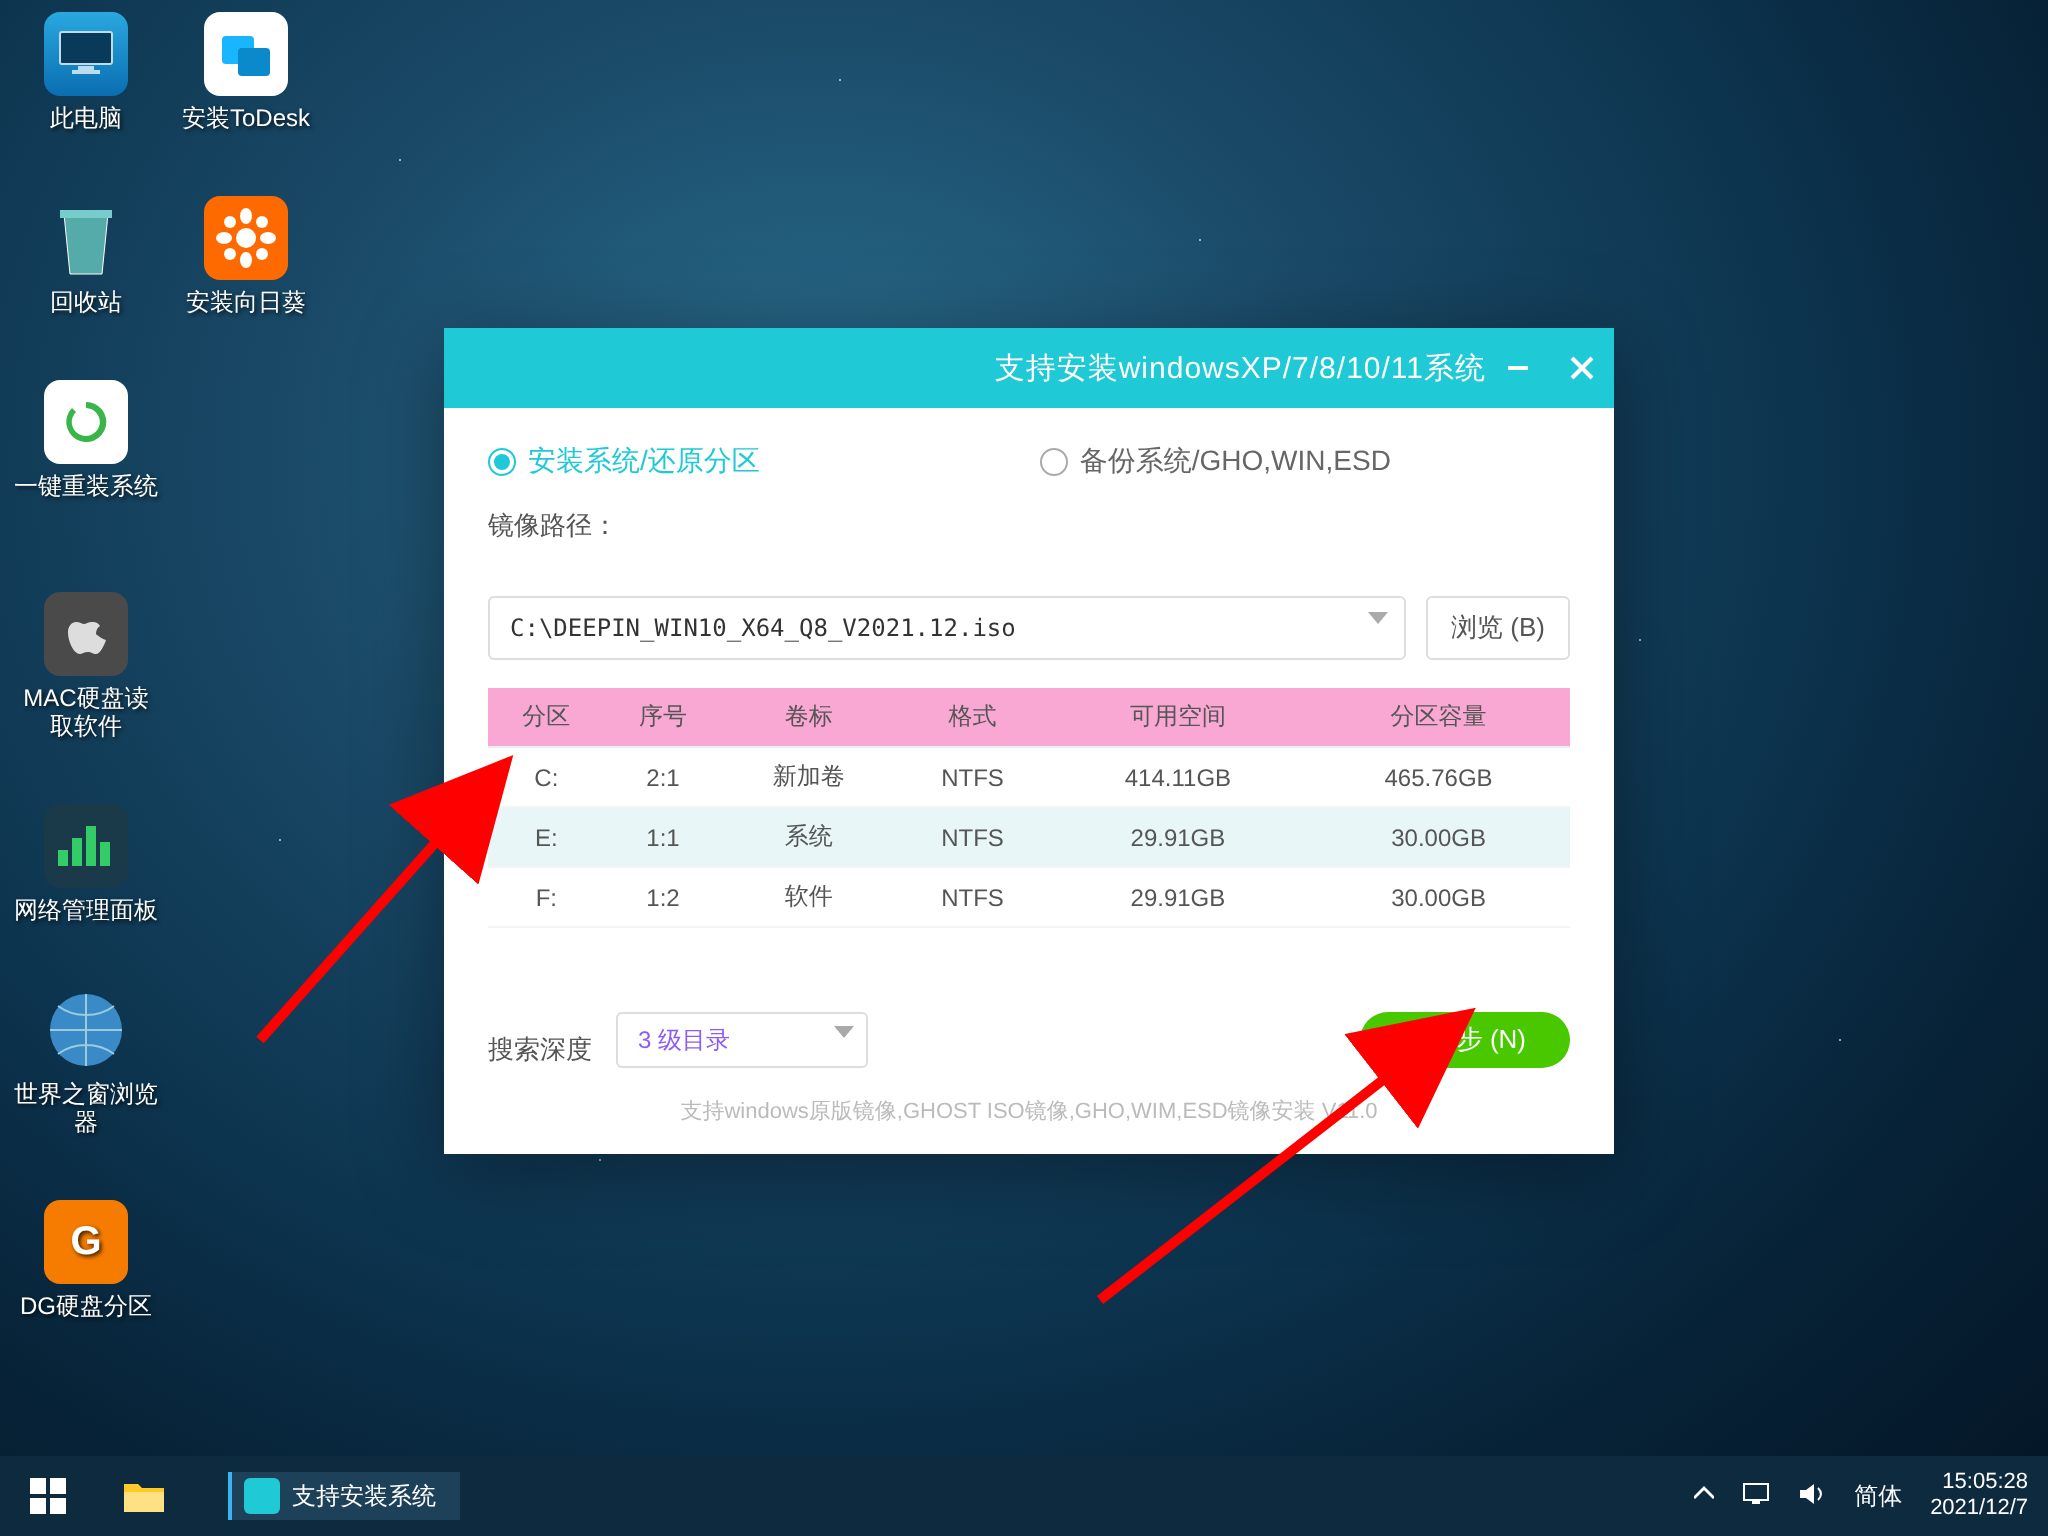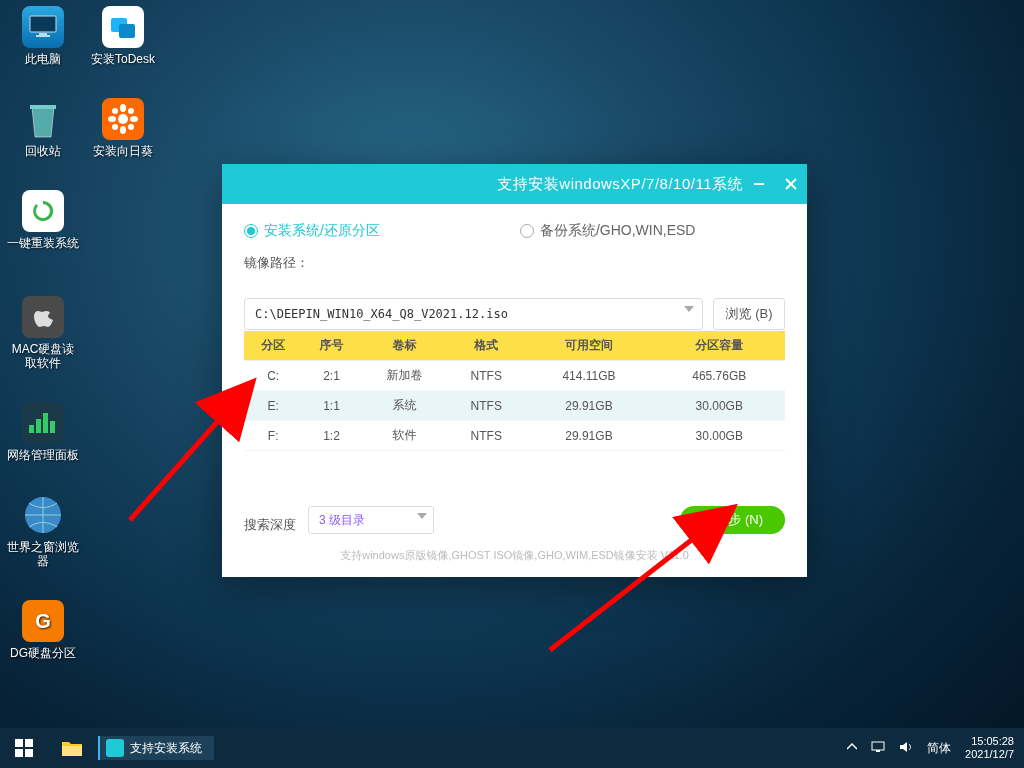--- a/index.html
+++ b/index.html
@@ -24,42 +24,42 @@
 .titlebar .ttl{flex:1;text-align:right;font-size:15px;letter-spacing:.5px}
 .titlebar .wbtn{width:32px;height:40px;display:flex;align-items:center;justify-content:center;cursor:pointer}
 .body{padding:18px 22px 12px}
 .radio-row{display:flex;gap:140px;font-size:14px;color:#666;margin-bottom:14px}
 .radio{display:flex;align-items:center;gap:6px;cursor:pointer}
 .rdot{width:12px;height:12px;border-radius:50%;border:1px solid #aaa;position:relative}
 .rdot.on{border-color:#1fc9d6}
 .rdot.on:after{content:"";position:absolute;inset:2px;border-radius:50%;background:#1fc9d6}
 .radio.on .rtxt{color:#1fc9d6}
 .label{font-size:13px;color:#555;margin-bottom:26px}
-.pathrow{display:flex;gap:10px;margin-bottom:1px}
+.pathrow{display:flex;gap:10px;margin-bottom:14px}
 .pathbox{flex:1;height:30px;border:1px solid #ddd;border-radius:3px;display:flex;align-items:center;padding:0 10px;font-family:Consolas,monospace;font-size:12px;color:#333;position:relative}
 .pathbox .dd{position:absolute;right:8px;top:7px;pointer-events:none}
 .browse{width:72px;height:32px;border:1px solid #ddd;border-radius:3px;background:#fff;font-size:13px;color:#555;cursor:pointer}
 .tbl{width:100%;border-collapse:collapse;font-size:12px;color:#555}
-.tbl th{background:#fde047;font-weight:bold;padding:6px 0;border-bottom:1px solid #eee}
+.tbl th{background:#f9a8d4;font-weight:normal;padding:6px 0;border-bottom:1px solid #eee}
 .tbl td{text-align:center;padding:6px 0;border-bottom:1px solid #f4f4f4}
 .tbl tr.sel td{background:#e9f6f8}
 .footer{position:absolute;left:22px;right:22px;bottom:14px}
 .srow{display:flex;align-items:flex-end;gap:12px;font-size:13px;color:#555}
 .select{height:26px;border:1px solid #ddd;border-radius:3px;padding:0 24px 0 10px;font-size:12px;color:#8b5cf6;background:#fff;position:relative;display:flex;align-items:center;width:90px}
 .select .dd{position:absolute;right:6px;top:6px}
 .next{margin-left:auto;background:#49c800;color:#fff;border:none;border-radius:14px;height:28px;padding:0 22px;font-size:13px;cursor:pointer}
 .note{text-align:center;font-size:11px;color:#bbb;margin-top:14px}
 
 .arrow{position:absolute;pointer-events:none}
 .arrow svg{overflow:visible}
 
 .taskbar{position:absolute;left:0;bottom:0;width:1024px;height:40px;background:#0e2a3f;display:flex;align-items:center}
 .taskbar .start{width:48px;height:40px;display:flex;align-items:center;justify-content:center;cursor:pointer}
 .taskbar .fe{width:48px;height:40px;display:flex;align-items:center;justify-content:center;cursor:pointer}
-.taskbar .app{height:24px;margin:5px 2px;padding:0 12px 0 6px;background:#1d4158;display:flex;align-items:center;gap:6px;font-size:12px;color:#fff;border-left:2px solid #3ab4f2;cursor:pointer}
+.taskbar .app{height:24px;margin:5px 18px;padding:0 12px 0 6px;background:#1d4158;display:flex;align-items:center;gap:6px;font-size:12px;color:#fff;border-left:2px solid #3ab4f2;cursor:pointer}
 .taskbar .app .aic{width:18px;height:18px;background:#1fc9d6;border-radius:3px}
 .tray{margin-left:auto;display:flex;align-items:center;gap:14px;padding-right:10px;color:#fff;font-size:11px}
 .tray .ico{cursor:pointer}
 .tray .clock{text-align:right;line-height:13px;cursor:pointer}
 .dd{width:0;height:0;border-left:5px solid transparent;border-right:5px solid transparent;border-top:6px solid #aaa}
 </style>
 </head>
 <body>
 <div class="stars"></div>
 

